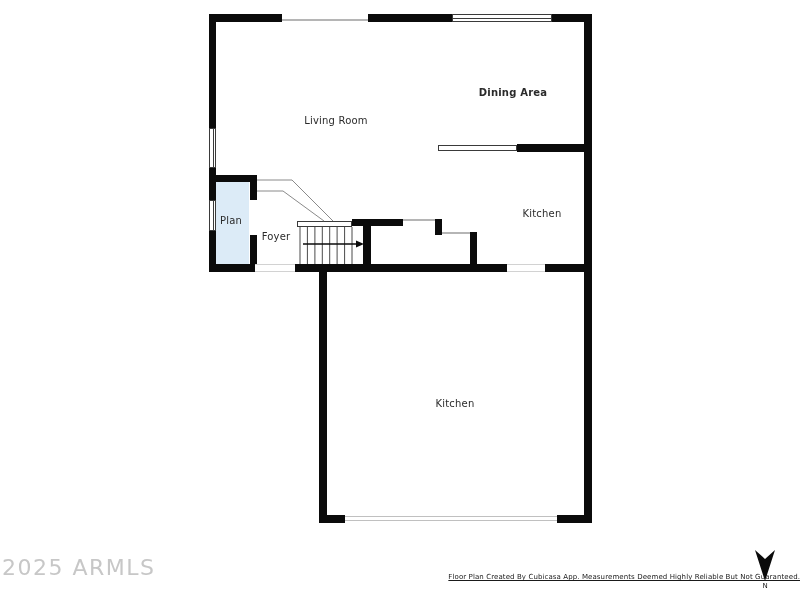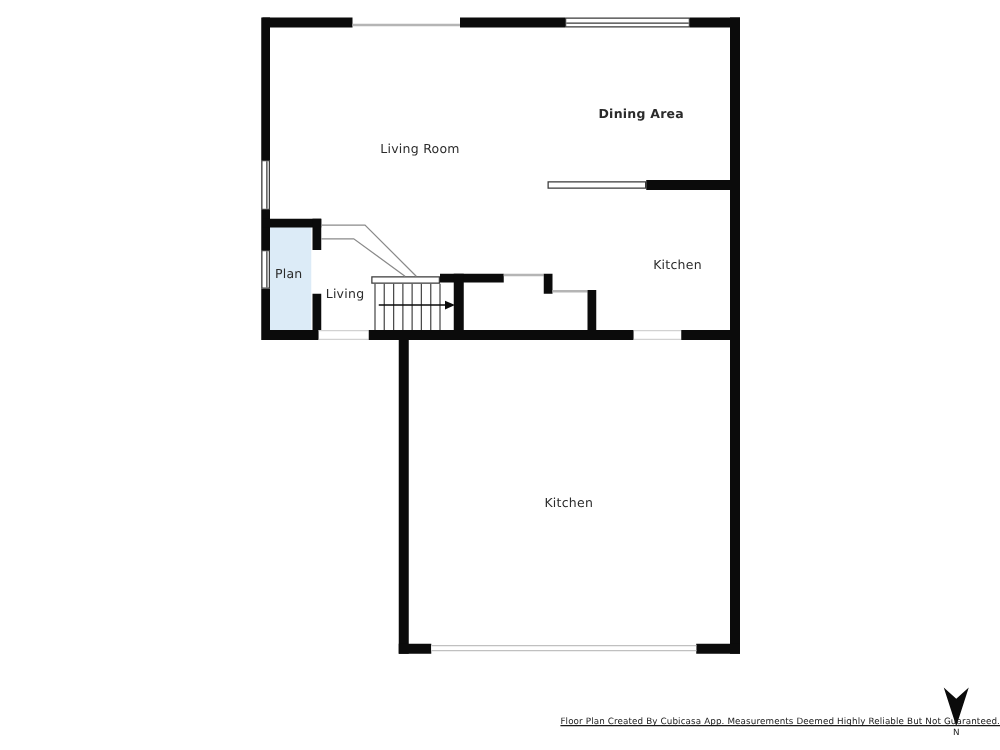--- a/index.html
+++ b/index.html
@@ -104,19 +104,20 @@
       <polyline points="257,180 292,180 333,221"></polyline>
       <polyline points="257,191 283,191 324,221"></polyline>
     </g>
     <polygon points="755,550 765,581 775,550 765,559" fill="#0b0b0b"></polygon>
   </svg>
 
   <div class="room-label" style="left:336px;top:120px;">Living Room</div>
   <div class="room-label" style="left:513px;top:92px;font-weight:bold;">Dining Area</div>
   <div class="room-label" style="left:514px;top:213px;margin-left:28px;">Kitchen</div>
   <div class="room-label" style="left:231px;top:220px;">Plan</div>
-  <div class="room-label" style="left:276px;top:236px;">Living</div>
+  <div class="room-label" style="left:276px;top:236px;">Foyer</div>
   <div class="room-label" style="left:455px;top:403px;">Kitchen</div>
 
+  <div class="watermark">2025 ARMLS</div>
   <div class="disclaimer">Floor Plan Created By Cubicasa App. Measurements Deemed Highly Reliable But Not Guaranteed.</div>
   <div class="compass-label">N</div>
 
 </div>
 
 </body></html>

